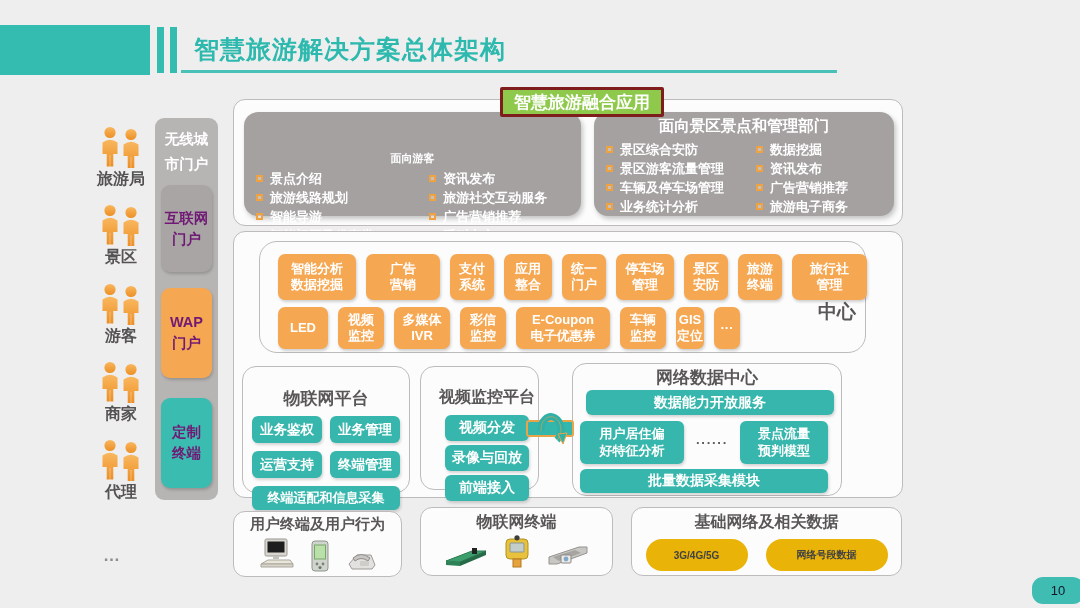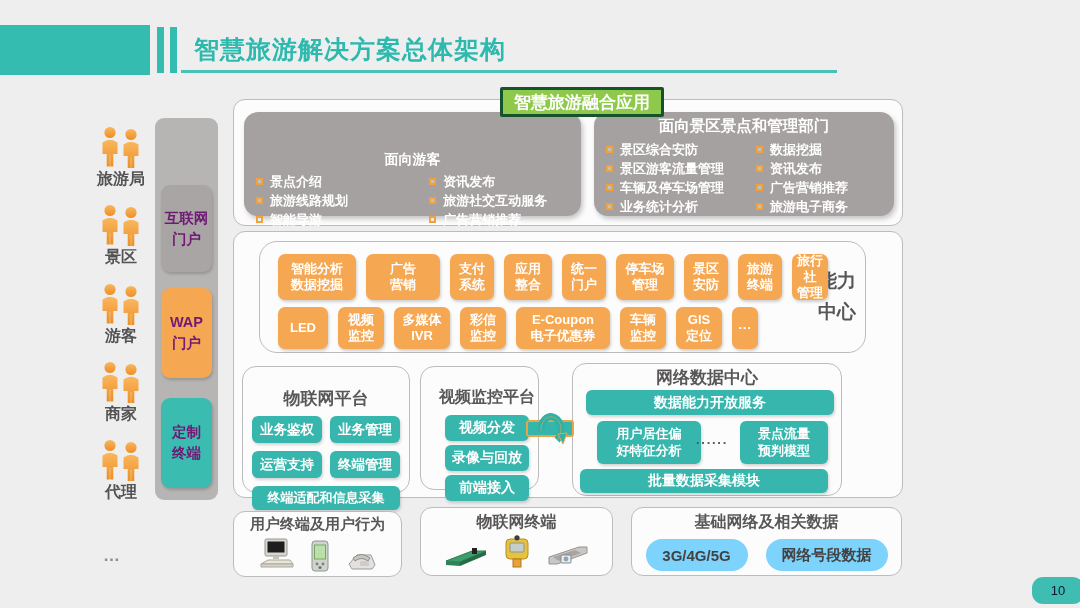--- a/index.html
+++ b/index.html
@@ -32,30 +32,30 @@
   .pbox-internet { top:67px; height:87px; background:#a8a5a4; }
   .pbox-wap { top:170px; height:90px; background:#f6a751; }
   .pbox-custom { top:280px; height:90px; background:#3bbcb1; }
 
   
   .wbox { position:absolute; background:#fcfcfc; border:1.5px solid #bdbbbb; border-radius:12px; }
 
   .c1 { left:233px; top:99px; width:670px; height:127px; }
   .c2 { left:233px; top:231px; width:670px; height:267px; }
 
-  .green-tag { left:500px; top:87px; width:164px; height:30px; background:#8ec94b; border:3px solid #14532d;
+  .green-tag { left:500px; top:87px; width:164px; height:30px; background:#8ec94b; border:3px solid #7f1d1d;
                color:#fff; font-weight:bold; font-size:17px; display:flex; align-items:center; justify-content:center;
                z-index:5; border-radius:2px; }
 
   .app { position:absolute; top:12px; height:104px; background:#a5a1a0; border-radius:14px; color:#fff;
          box-shadow:2px 3px 5px rgba(0,0,0,.22); }
   .app-tourist { left:10px; width:337px; }
   .app-admin  { left:360px; width:300px; }
   .app-title { text-align:center; font-weight:bold; margin-top:4px; }
-  .app-tourist .app-title { font-size:14px;margin-top:39px; }
+  .app-tourist .app-title { font-size:11px;margin-top:39px; }
   .app-admin  .app-title { font-size:15.5px; }
   .app-cols { display:flex; padding:3px 10px 8px 12px; }
   .bcol { display:flex; flex-direction:column; }
   .app-tourist .bcol-l { width:55%; } .app-tourist .bcol-r { width:45%; }
   .app-admin  .bcol-l { width:54%; } .app-admin  .bcol-r { width:46%; }
   .bitem { display:flex; align-items:center; gap:7px; height:19px; font-size:13px; font-weight:bold; }
   .sq { width:7px; height:7px; border:2.5px solid #efa23f; background:rgba(255,255,255,.35); flex:none; }
 
   
   .cap { left:25px; top:9px; width:607px; height:112px; border-radius:18px; }
@@ -76,37 +76,37 @@
   .iot { left:8px; top:134px; width:168px; height:127px; border-radius:14px; }
   .iot-grid { display:grid; grid-template-columns:1fr 1fr; gap:8px 8px; padding:6px 9px 0; }
   .iot-grid .tbox { height:27px; font-size:13.5px; }
   .iot-grid .tbox-wide { grid-column:1/3; height:24px; font-size:13px; }
   .video { left:186px; top:134px; width:119px; height:124px; border-radius:14px;padding-left:15px; }
   .vid-stack { display:flex; flex-direction:column; gap:4px; padding:7px 9px 0; }
   .vid-stack .tbox { height:26px; font-size:14px; }
   .dc { left:338px; top:131px; width:270px; height:133px; border-radius:14px; }
   .dc-title { text-align:center; font-weight:bold; color:#585656; margin-top:2px; font-size:17px; }
   .dc-top    { position:absolute; left:13px;  top:26px;  width:248px; height:25px; font-size:14px; }
-  .dc-left   { position:absolute; left:24px;  top:57px;  width:104px; height:43px; font-size:13px; line-height:1.3; }
+  .dc-left   { position:absolute; left:7px;  top:57px;  width:104px; height:43px; font-size:13px; line-height:1.3; }
   .dc-dots   { position:absolute; left:113px; top:57px; width:52px; height:43px; display:flex; align-items:center;
                justify-content:center; color:#585656; font-weight:bold; font-size:13px; letter-spacing:1px; }
   .dc-right  { position:absolute; left:167px; top:57px; width:88px; height:43px; font-size:13px; line-height:1.3; }
   .dc-bottom { position:absolute; left:7px;  top:105px; width:248px; height:24px; font-size:14px; }
   .cam-icon { left:524px; top:399px; z-index:6; }
 
   
   .bt1 { left:233px; top:511px; width:169px; height:66px; }
   .bt2 { left:420px; top:507px; width:193px; height:69px; }
   .bt3 { left:631px; top:507px; width:271px; height:69px; }
   .bt-title { text-align:center; font-weight:bold; color:#585656; }
   .bt1 .bt-title { font-size:15px; margin-top:3px; }
   .bt2 .bt-title, .bt3 .bt-title { font-size:16px; margin-top:4px; }
   .bt-icons { display:flex; justify-content:space-around; align-items:flex-end; padding:2px 16px 0; height:38px; }
   .pill-row { display:flex; gap:18px; justify-content:center; margin-top:6px; }
-  .pill { height:32px; border-radius:16px; background:#7dd3fc; font-size:15px; font-weight:bold; color:#424242;
+  .pill { height:32px; border-radius:16px; background:#eab308; font-size:10px; font-weight:bold; color:#424242;
           display:flex; align-items:center; justify-content:center; }
   .pill-3g { width:102px; } .pill-seg { width:122px; }
 
   .page-num { left:1032px; top:577px; width:52px; height:27px; background:#3fbdb3; color:#0f172a;
               font-size:13px; display:flex; align-items:center; justify-content:center;border-radius:11px; }
 </style>
 </head>
 <body>
 
 <svg width="0" height="0" style="position:absolute">
@@ -171,20 +171,22 @@
         <g fill="url(#pg)">
           <use href="#ppl"></use>
           <use href="#ppl" x="21" y="2"></use>
         </g>
       </svg>
     <div class="actor-label">代理</div>
   </div>
   <div class="abs actors-more">…</div>
 
   <div class="abs strip">
+    <div class="strip-hd pre">无线城
+市门户</div>
     <div class="pbox pbox-internet">互联网门户</div>
     <div class="pbox pbox-wap pre">WAP
 门户</div>
     <div class="pbox pbox-custom pre">定制
 终端</div>
   </div>
 
   <div class="abs green-tag">智慧旅游融合应用</div>
 
   <div class="wbox c1">
@@ -287,36 +289,36 @@
         <div class="obox pre" style="width:48px">应用
 整合</div>
         <div class="obox pre" style="width:44px">统一
 门户</div>
         <div class="obox pre" style="width:58px">停车场
 管理</div>
         <div class="obox pre" style="width:44px">景区
 安防</div>
         <div class="obox pre" style="width:44px">旅游
 终端</div>
-        <div class="obox pre" style="width:36px">旅行社
+        <div class="obox pre" style="width:75px">旅行社
 管理</div>
       </div>
       <div class="orow orow2">
         <div class="obox pre" style="width:50px">LED</div>
         <div class="obox pre" style="width:46px">视频
 监控</div>
         <div class="obox pre" style="width:56px">多媒体
 IVR</div>
         <div class="obox pre" style="width:46px">彩信
 监控</div>
         <div class="obox pre" style="width:94px">E-Coupon
 电子优惠券</div>
         <div class="obox pre" style="width:46px">车辆
 监控</div>
-        <div class="obox pre" style="width:46px">GIS
+        <div class="obox pre" style="width:28px">GIS
 定位</div>
         <div class="obox pre" style="width:26px">···</div>
       </div>
     </div>
 
     <div class="wbox iot">
       <div class="plat-title">物联网平台</div>
       <div class="iot-grid">
         <div class="tbox">业务鉴权</div>
         <div class="tbox">业务管理</div>

